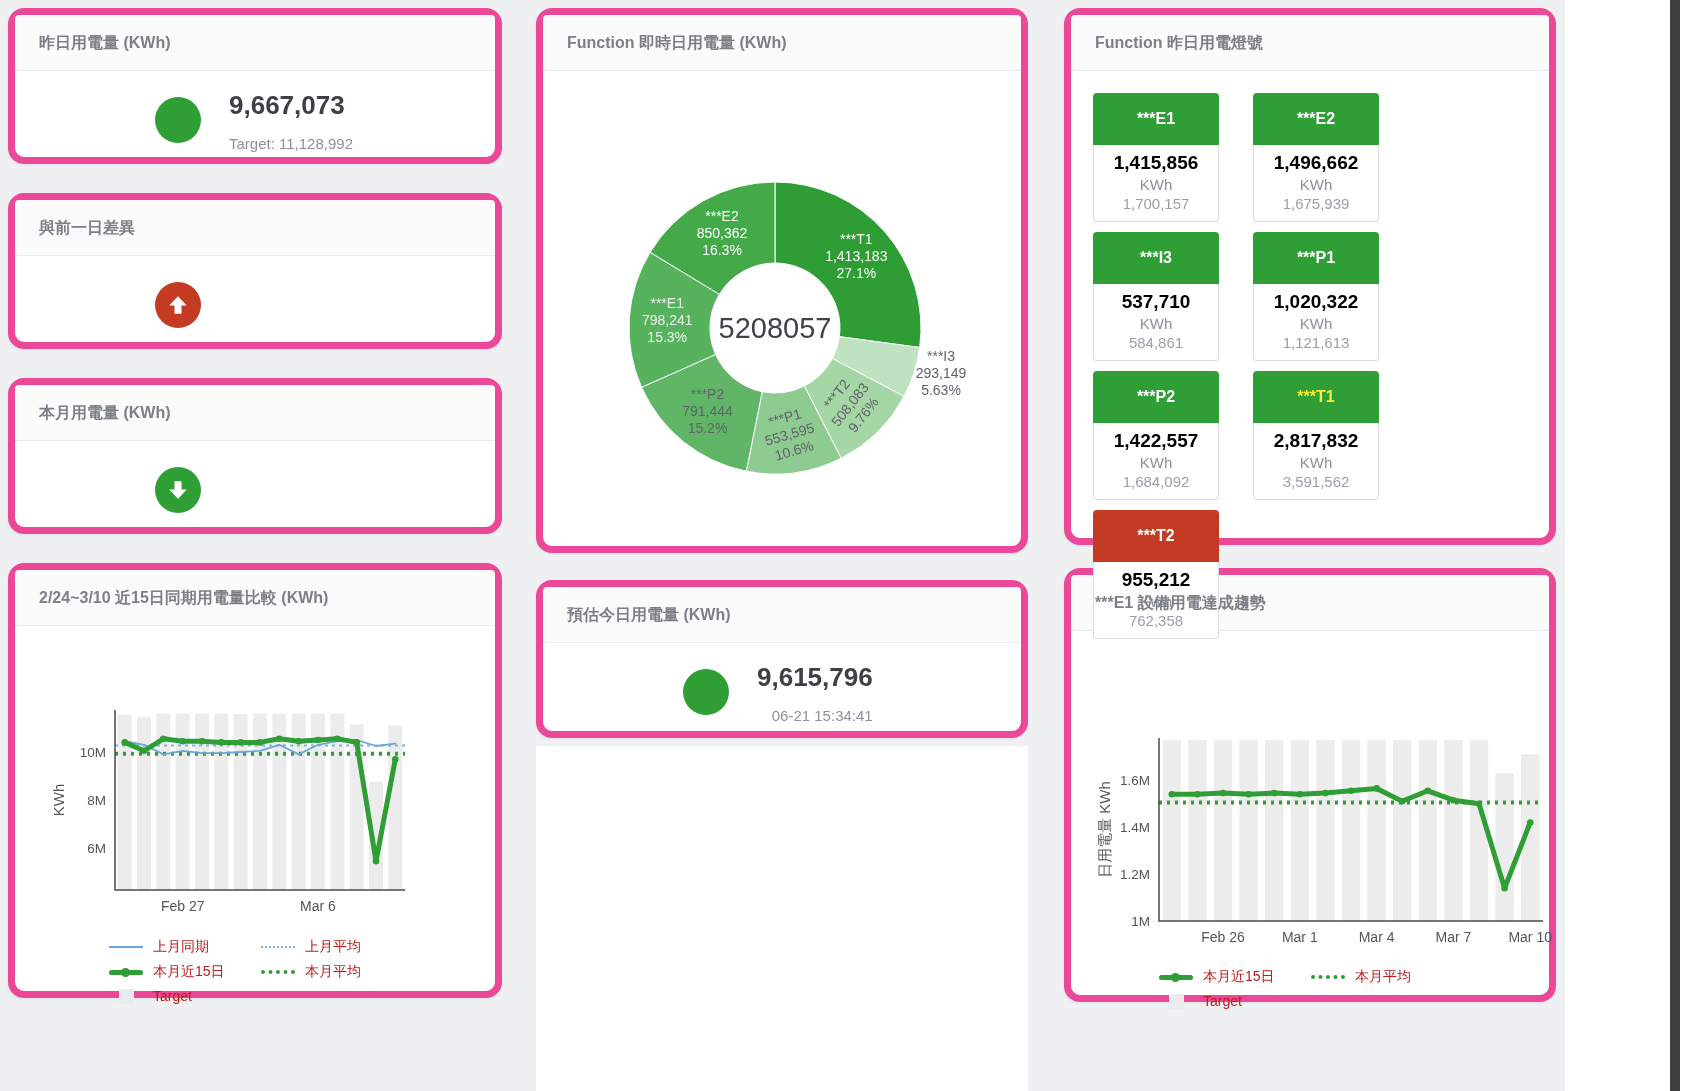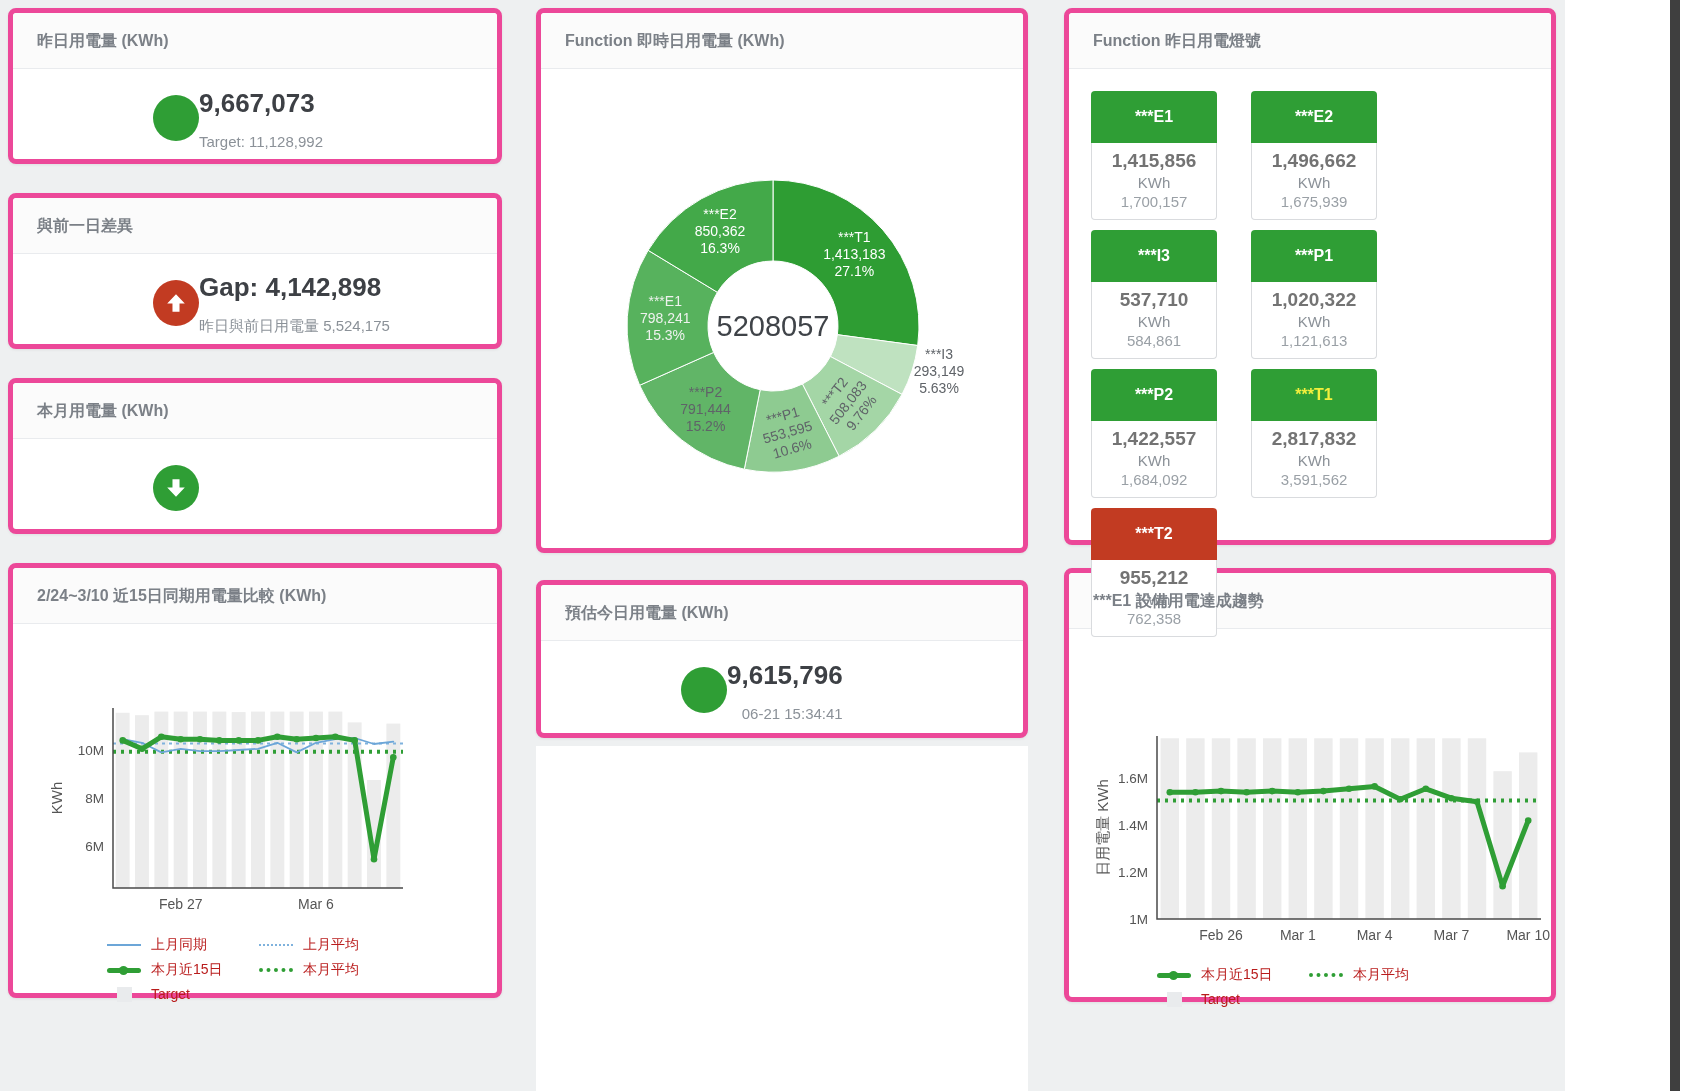--- a/index.html
+++ b/index.html
@@ -7,45 +7,45 @@
        font-family:"Liberation Sans","DejaVu Sans",sans-serif;overflow:hidden;}
   .gray-bg{position:absolute;left:0;top:0;width:1565px;height:1091px;background:#eef0f1;}
   .white-patch{position:absolute;left:536px;top:746px;width:492px;height:345px;background:#ffffff;}
   .vscroll{position:absolute;right:1px;top:0;width:10px;height:1091px;background:#3f3f3f;}
 
   .col{position:absolute;top:8px;}
   .col-left{left:8px;width:494px;}
   .col-mid{left:536px;width:492px;}
   .col-right{left:1064px;width:492px;}
 
-  .card{background:#fff;border:5px solid #ec4899;border-radius:8px;
+  .card{background:#fff;border:7px solid #ec4899;border-radius:16px;
         box-shadow:0 1px 3px rgba(0,0,0,.07);box-sizing:border-box;margin-bottom:29px;}
   .card-header{height:56px;line-height:56px;padding:0 24px;border-bottom:1px solid #e9ebee;
         background:#fbfbfb;border-radius:4px 4px 0 0;font-size:16px;font-weight:bold;color:#7b8087;
         box-sizing:border-box;}
   .h156{height:156px;} .h435{height:435px;margin-bottom:16px;}
   .h545{height:545px;margin-bottom:27px;} .h158{height:158px;margin-bottom:0;}
   .h537{height:537px;margin-bottom:23px;} .h434{height:434px;margin-bottom:0;}
 
-  .kpi{display:flex;align-items:center;padding-left:140px;height:98px;}
+  .kpi{display:flex;align-items:center;gap:28px;padding-left:140px;height:98px;}
   .kpi.est{}
   .kpi-circle{width:46px;height:46px;border-radius:50%;flex:none;display:flex;align-items:center;justify-content:center;}
   .kpi-num{font-size:26px;font-weight:bold;color:#3d4045;line-height:32px;white-space:nowrap;}
   .kpi-sub{font-size:15px;color:#8b9198;margin-top:14px;white-space:nowrap;}
   .kpi.est .kpi-sub{text-align:right;}
 
   .donut-box{position:relative;height:488px;}
 
   .tiles{padding:22px 22px 0 22px;display:flex;flex-wrap:wrap;column-gap:34px;row-gap:10px;}
   .tile{width:126px;}
   .tile-header{height:52px;line-height:52px;text-align:center;color:#fff;font-weight:bold;
        font-size:16px;border-radius:4px 4px 0 0;}
   .tile-body{border:1px solid #d9dbde;border-top:none;border-radius:0 0 4px 4px;background:#fff;
        text-align:center;padding:7px 2px 9px 2px;}
-  .tile-value{font-size:19px;font-weight:bold;color:#737373;}
+  .tile-value{font-size:19px;font-weight:bold;color:#000000;}
   .tile-unit{font-size:15px;color:#8b9198;margin-top:2px;}
   .tile-target{font-size:15px;color:#9aa0a6;margin-top:2px;}
 
   .chart-pad-l{padding-top:72px;}
   .chart-pad-r{padding-top:95px;}
   .legend{margin:6px 0 0 94px;font-size:14px;color:#b91c1c;}
   .legend.r{margin-left:88px;}
   .legend-row{display:flex;margin-bottom:7px;align-items:center;}
   .legend-item{display:flex;align-items:center;width:152px;}
   .sw{width:34px;margin-right:10px;flex:none;box-sizing:border-box;}
@@ -76,24 +76,20 @@
     </div>
   </div>
 
   <div class="card h156">
     <div class="card-header">與前一日差異</div>
     <div class="kpi">
       <div class="kpi-circle" style="background:#c23b22">
         <svg width="22" height="22" viewBox="0 0 20 20">
             <path d="M10 2 L18 10.5 H13.2 V18 H6.8 V10.5 H2 Z" fill="#ffffff"></path>
           </svg>
-      </div>
-      <div>
-        <div class="kpi-num">Gap: 4,142,898</div>
-        <div class="kpi-sub">昨日與前日用電量 5,524,175</div>
       </div>
     </div>
   </div>
 
   <div class="card h156">
     <div class="card-header">本月用電量 (KWh)</div>
     <div class="kpi">
       <div class="kpi-circle" style="background:#2f9e35">
         <svg width="22" height="22" viewBox="0 0 20 20">
             <path d="M10 2 L18 10.5 H13.2 V18 H6.8 V10.5 H2 Z" fill="#ffffff" transform="rotate(180 10 10)"></path>

